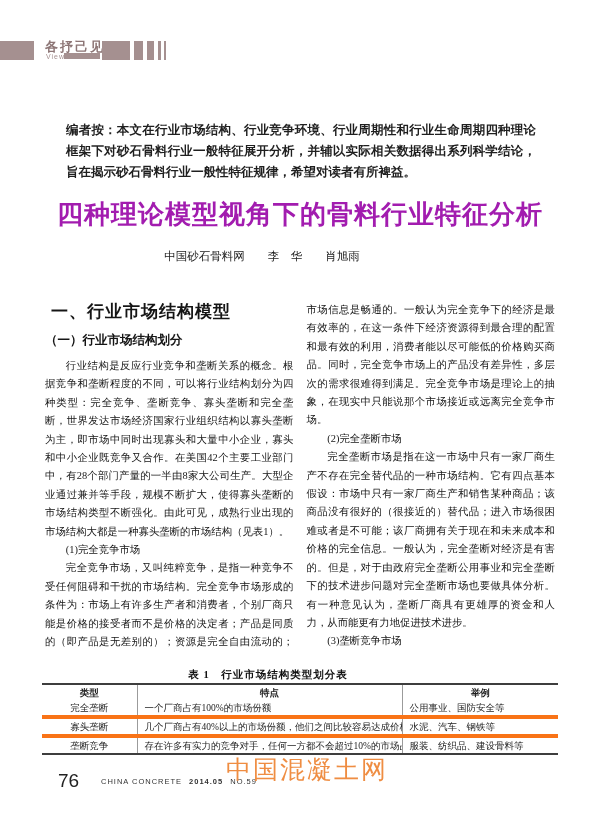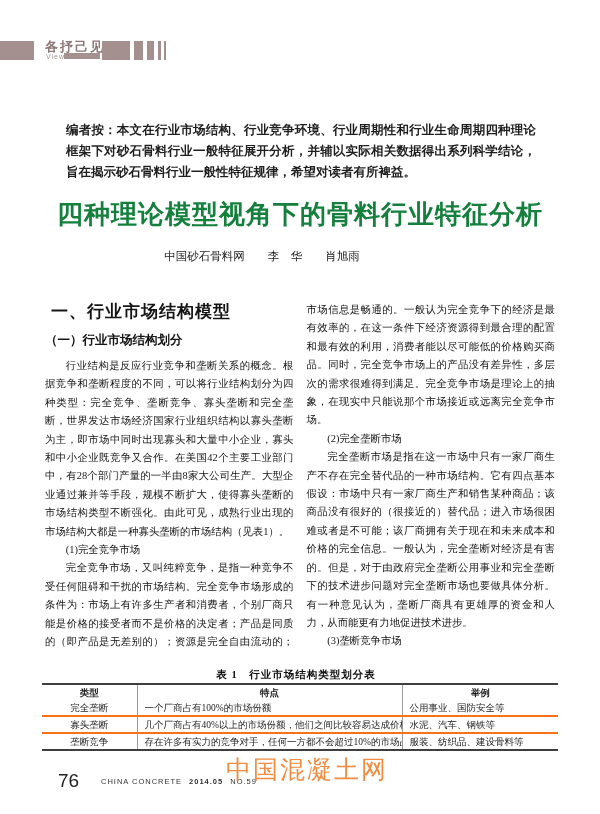--- a/index.html
+++ b/index.html
@@ -33,21 +33,21 @@
     position:absolute;left:66px;top:120px;width:470px;
     font-size:12.5px;line-height:21px;text-align:justify;color:#1f1f1f;
     font-weight:600;
   }
   .note b{font-weight:bold;}
 
   
   .title{
     position:absolute;left:0;top:197px;width:600px;text-align:center;
     font-family:"Liberation Sans","DejaVu Sans",sans-serif;
-    font-weight:bold;font-size:26px;color:#15803d;letter-spacing:1px;
+    font-weight:bold;font-size:26px;color:#a21caf;letter-spacing:1px;
   }
   .authors{
     position:absolute;left:0;top:249px;width:524px;text-align:center;
     font-size:11.5px;color:#222;
   }
 
   
   .columns{
     position:absolute;left:45px;top:301px;width:510px;height:361px;
     column-count:2;column-gap:13px;column-fill:auto;overflow:hidden;
@@ -62,36 +62,36 @@
   .para.h2{
     font-family:Liberation Sans, sans-serif;
     font-weight:bold;font-size:12.5px;line-height:20px;margin:4px 0 7px;
     text-align:left;
   }
   .para.item,.para.p{text-indent:2em;}
 
   
   .tbl-caption{
     position:absolute;left:0;top:668px;width:536px;text-align:center;
-    font-weight:bold;font-size:10.5px;color:#111;letter-spacing:1px;padding-left:28px;
+    font-weight:bold;font-size:10.5px;color:#111;letter-spacing:1px;
   }
   table.struct{
     position:absolute;left:42px;top:683px;width:516px;
     border-collapse:collapse;table-layout:fixed;
     font-size:9.5px;color:#1d1d1d;
     border-top:2px solid #3e3e3e;border-bottom:2px solid #3e3e3e;
   }
   table.struct th,table.struct td{
     padding:1px 7px;height:13px;font-weight:normal;line-height:12px;
     overflow:hidden;white-space:nowrap;
   }
   table.struct th{font-weight:bold;text-align:center;}
   table.struct td{text-align:left;}
   table.struct td.c0{text-align:center;}
-  table.struct tr+tr{border-top:2px solid #f97316;}
+  table.struct tr+tr{border-top:4px solid #f97316;}
   table.struct th+th,table.struct td+td{border-left:1px solid #9b9b9b;}
   col.w0{width:95px;}col.w1{width:265px;}col.w2{width:156px;}
 
   
   .page-num{
     position:absolute;left:58px;top:770px;
     font-family:"Liberation Sans","DejaVu Sans",sans-serif;
     font-size:19px;color:#222;
   }
   .journal-line{

